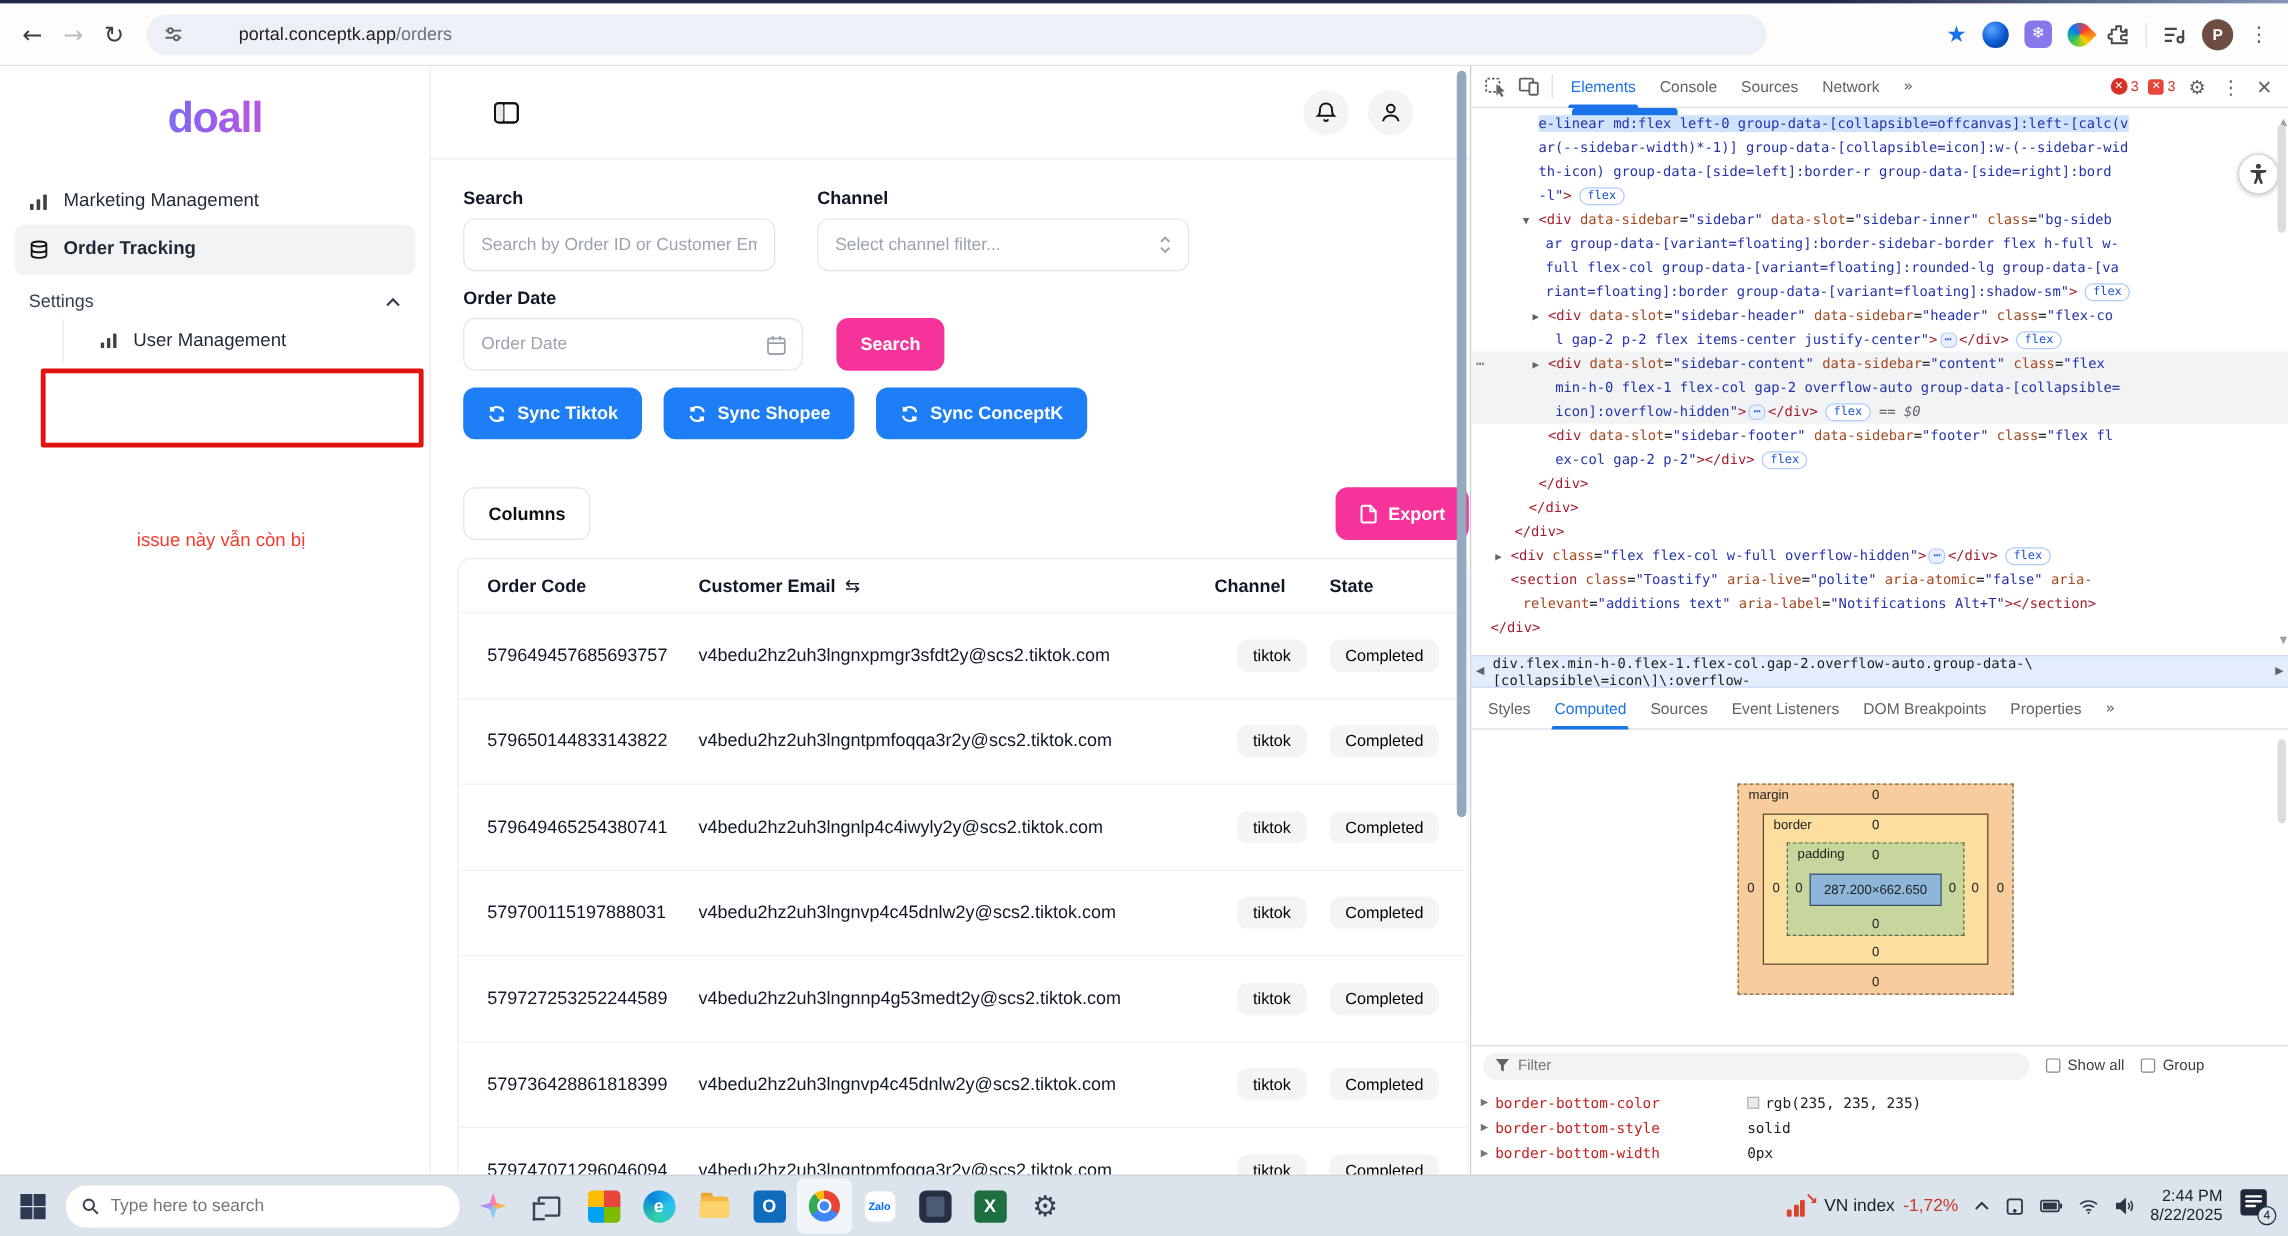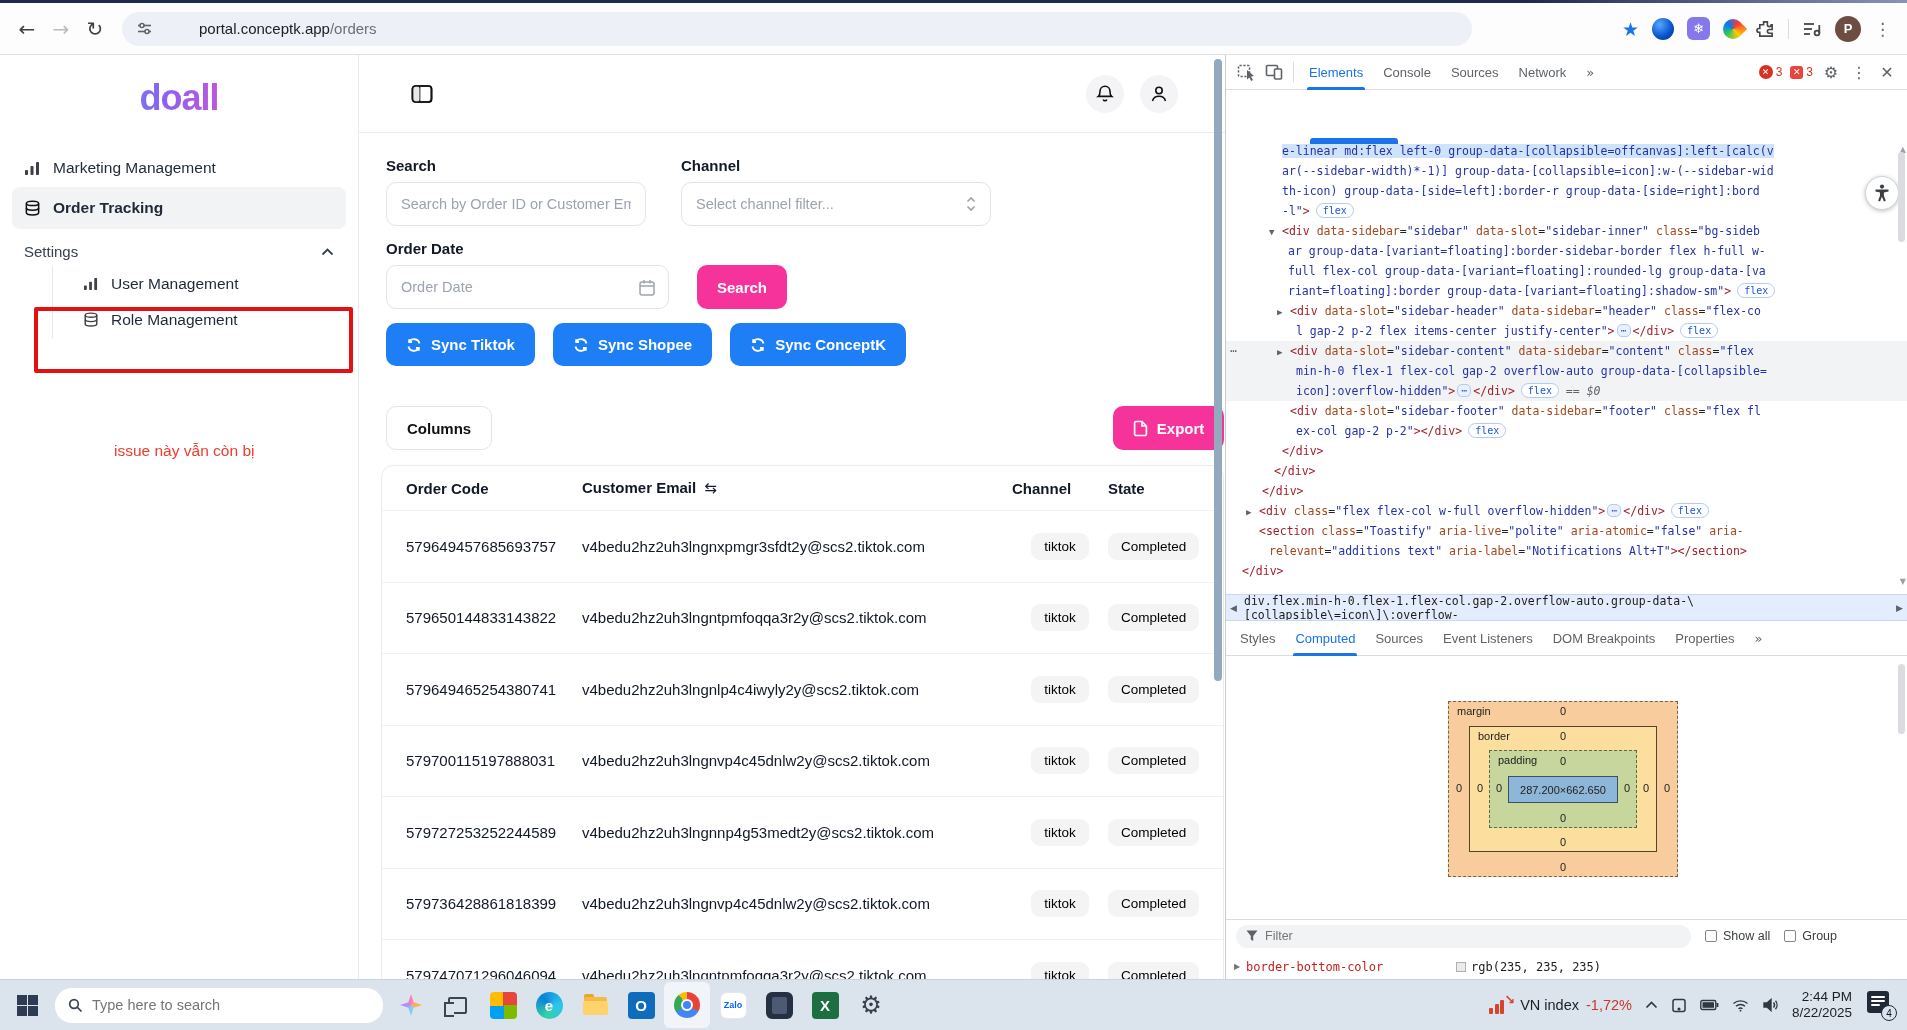--- a/index.html
+++ b/index.html
@@ -96,21 +96,21 @@
   .dt-tab { height:35px; display:flex; align-items:center; padding:0 10px; font-size:13px; color:#5f6368; position:relative; }
   .dt-tab.active { color:#1a73e8; }
   .dt-tab.active::after { content:""; position:absolute; left:8px; right:8px; bottom:0; height:3px; background:#1a73e8; border-radius:2px 2px 0 0; }
   .badge-count { display:flex; align-items:center; gap:3px; font-size:12px; margin:0 4px; }
   .err-dot { width:14px; height:14px; border-radius:50%; background:#d93025; color:#fff; font-size:9px;
     display:flex; align-items:center; justify-content:center; }
   .iss-dot { width:13px; height:13px; border-radius:3px; background:#e8453c; color:#fff; font-size:9px;
     display:flex; align-items:center; justify-content:center; }
 
   .dt-tree { height:456px; overflow:hidden; position:relative; font-family:"DejaVu Sans Mono",monospace;
-    font-size:11.5px; line-height:20px; padding-top:3px; flex:none; white-space:nowrap;margin-top:48px; }
+    font-size:11.5px; line-height:20px; padding-top:3px; flex:none; white-space:nowrap; }
   .code-line { height:20px; position:relative; }
   .code-line.sel { background:#f1f3f4; }
   .seg-t { color:#a3212e; } .seg-a { color:#a4481f; } .seg-v { color:#2433a8; }
   .seg-vh { color:#2433a8; background:#cfe3fc; } .seg-p { color:#202124; }
   .seg-m { color:#5f6368; font-size:9px; display:inline-block; width:13px; }
   .seg-badge { display:inline-block; border:1px solid #aecbfa; color:#1a56db; border-radius:8px;
     font-size:10px; line-height:13px; padding:0 6px; margin-left:6px; vertical-align:1px; background:#fff; }
   .seg-dots { display:inline-block; border:1px solid #aecbfa; color:#1a56db; border-radius:5px;
     font-size:10px; line-height:11px; padding:0 3px; margin:0 2px; vertical-align:1px; background:#e8f0fe; }
   .seg-tail { color:#5f6368; font-style:italic; }
@@ -289,30 +289,20 @@
           <div class="menu-item">
             <span class="ic">
               <svg width="16" height="14" viewBox="0 0 17 15" fill="#3f3f46">
                   <rect x="1" y="9" width="3" height="5" rx="0.8"></rect>
                   <rect x="6.5" y="5" width="3" height="9" rx="0.8"></rect>
                   <rect x="12" y="1" width="3" height="13" rx="0.8"></rect>
                 </svg>
             </span>
             <span>User Management</span>
           </div>
-          <div class="menu-item">
-            <span class="ic">
-              <svg width="16" height="16" viewBox="0 0 18 18" fill="none" stroke="#3f3f46" stroke-width="1.6">
-                  <ellipse cx="9" cy="3.6" rx="6.5" ry="2.3"></ellipse>
-                  <path d="M2.5 3.6v4.9c0 1.3 2.9 2.3 6.5 2.3s6.5-1 6.5-2.3V3.6"></path>
-                  <path d="M2.5 8.5v5c0 1.3 2.9 2.3 6.5 2.3s6.5-1 6.5-2.3v-5"></path>
-                </svg>
-            </span>
-            <span>Role Management</span>
-          </div>
         </div>
       </div>
       <div class="anno-box"></div>
       <div class="anno-note">issue này vẫn còn bị</div>
     </div>
 
     <div class="main">
       <div class="main-header">
         <span class="ic">
           <svg width="22" height="20" viewBox="0 0 22 20" fill="none" stroke="#111" stroke-width="1.7">

